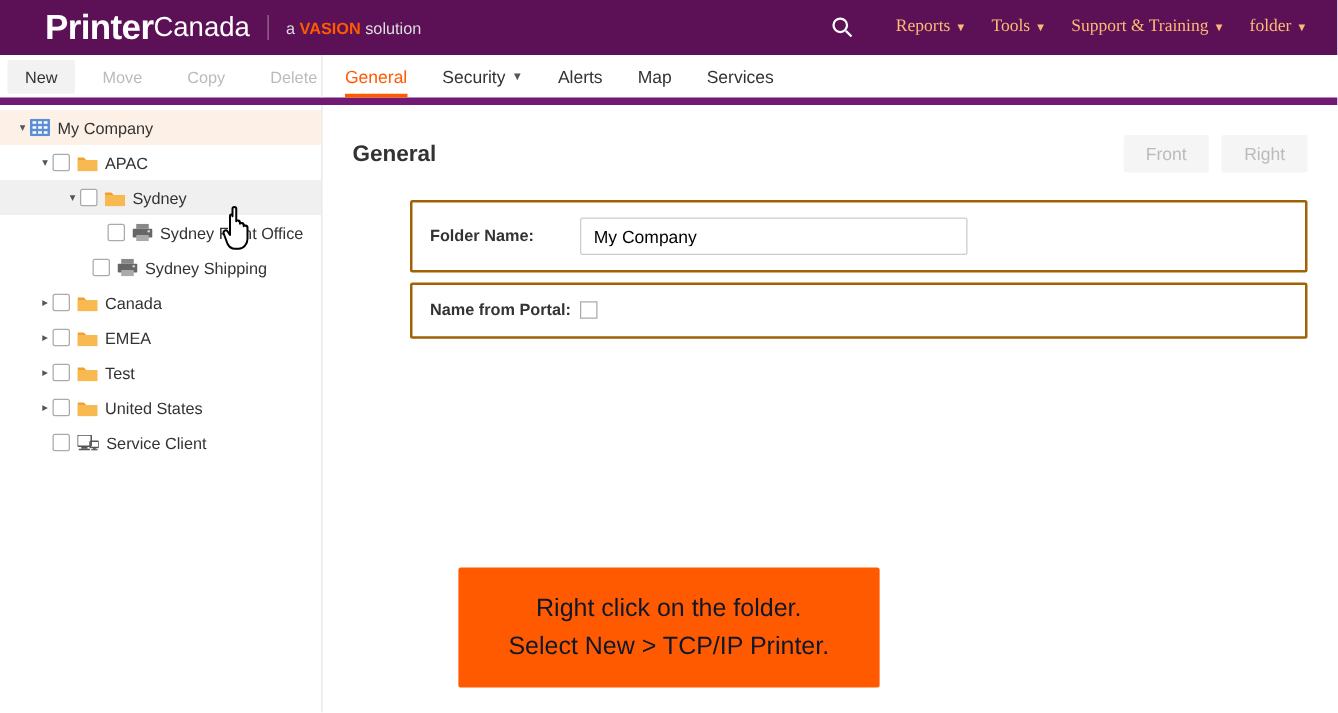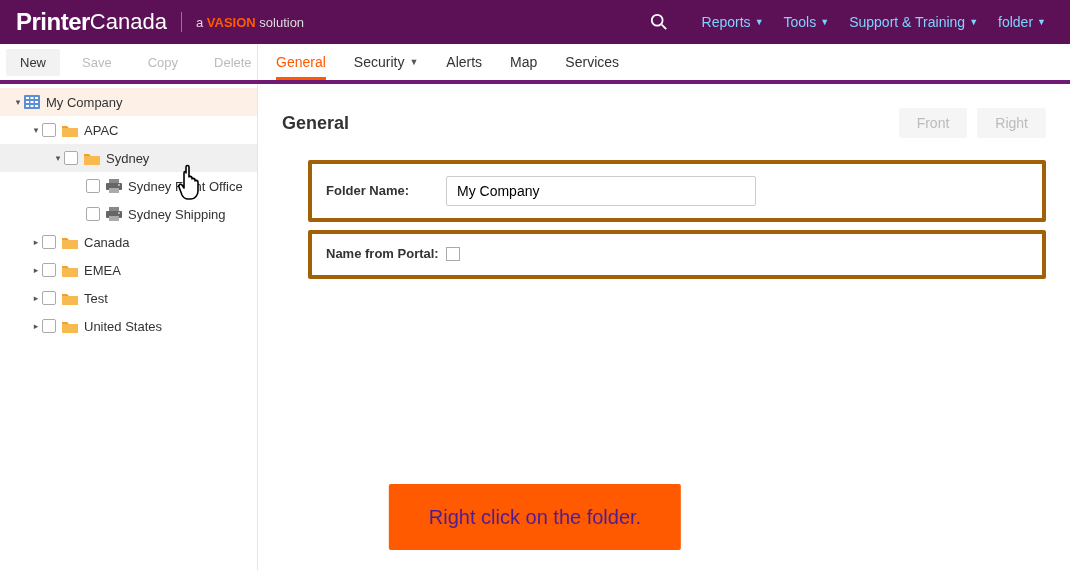--- a/index.html
+++ b/index.html
@@ -15,24 +15,25 @@
   
   .header {
     height: 44px;
     background: #5c1157;
     display: flex;
     align-items: center;
     padding: 0 16px;
     color: #fff;
   }
   .logo-printer {
-    font-size: 24px;
+    font-size: 28px;
     font-weight: 700;
     font-family: Arial, Helvetica, sans-serif;
     letter-spacing: -0.5px;
+    margin-left: 20px;
   }
   .logo-logic {
     font-size: 22px;
     font-weight: 300;
     font-family: Arial, Helvetica, sans-serif;
   }
   .logo-divider {
     width: 1px;
     height: 20px;
     background: rgba(255,255,255,0.4);
@@ -47,38 +48,39 @@
     color: #ff5a00;
     font-weight: 600;
   }
   .header-spacer { flex: 1; }
   .search-icon {
     width: 18px; height: 18px;
     margin-right: 22px;
     cursor: pointer;
   }
   .nav-item {
-    color: #7dd3fc;
+    color: #fdba74;
     font-size: 14px;
     margin-left: 12px;
     margin-right: 8px;
     cursor: pointer;
     display: flex;
     align-items: center;
     gap: 4px;
+    font-family: Liberation Serif, serif;
   }
   .caret-down {
     font-size: 9px;
   }
   
   .toolbar {
     height: 40px;
     display: flex;
     align-items: center;
-    border-bottom: 4px solid #701a75;
+    border-bottom: 6px solid #701a75;
   }
   .sidebar-toolbar {
     width: 258px;
     display: flex;
     align-items: center;
     padding: 6px 6px;
     gap: 8px;
     border-right: 1px solid #e5e5e5;
     height: 100%;
   }
@@ -211,27 +213,27 @@
     background: #f5f5f5;
     border: none;
     padding: 7px 18px;
     font-size: 14px;
     border-radius: 2px;
     color: #bbb;
     margin-left: 10px;
     cursor: default;
   }
   .form-group {
-    border: 4px solid #a16207;
+    border: 2px solid #a16207;
     border-radius: 2px;
     padding: 12px 14px;
     display: flex;
     align-items: center;
     margin-bottom: 8px;
-    margin-left: 26px;
+    margin-left: 46px;
   }
   .form-label {
     width: 120px;
     font-size: 13px;
     font-weight: 700;
     color: #333;
     line-height: 1.3;
   }
   .form-input {
     width: 310px;
@@ -246,21 +248,21 @@
     background: #fff;
     display: inline-block;
   }
   
   .instruction {
     position: absolute;
     left: 50%;
     transform: translateX(-50%);
     bottom: 20px;
     background: #ff5a00;
-    color: #4c1d95;
+    color: #0f172a;
     padding: 18px 40px;
     font-size: 20px;
     text-align: center;
     line-height: 1.5;
     border-radius: 2px;
     margin-top: 26px;
   }
   
   .cursor-hand {
     position: absolute;
@@ -336,21 +338,21 @@
     </span>
   <span class="nav-item">
       <span>folder</span>
       <span class="caret-down">▼</span>
     </span>
 </div>
 
 <div class="toolbar">
   <div class="sidebar-toolbar">
     <button class="tb-btn">New</button>
-    <button class="tb-btn disabled">Save</button>
+    <button class="tb-btn disabled">Move</button>
     <button class="tb-btn disabled">Copy</button>
     <button class="tb-btn disabled">Delete</button>
   </div>
   <div class="tabs">
     <div class="tab active">General</div>
     <div class="tab">
         <span>Security</span>
         <span class="dd">▼</span>
       </div>
     <div class="tab">Alerts</div>
@@ -393,21 +395,21 @@
 
     <div class="tree-row" style="padding-left:12px;">
       <span class="dotline" style="width:74px;display:inline-block;"></span>
       <span class="chk"></span>
       <span class="printer-icon"><svg width="16" height="14">
             <use href="#printer-svg"></use>
           </svg></span>
       <span class="label" style="white-space:nowrap;overflow:hidden;text-overflow:clip;max-width:120px;">Sydney Front Office</span>
     </div>
 
-    <div class="tree-row" style="padding-left:12px;">
+    <div class="tree-row" style="">
       <span class="dotline" style="width:74px;display:inline-block;"></span>
       <span class="chk"></span>
       <span class="printer-icon"><svg width="16" height="14">
             <use href="#printer-svg"></use>
           </svg></span>
       <span class="label">Sydney Shipping</span>
     </div>
 
     <div class="tree-row" style="padding-left:12px;">
       <span class="dotline" style="width:18px;display:inline-block;"></span>
@@ -442,20 +444,29 @@
     <div class="tree-row" style="padding-left:12px;">
       <span class="dotline" style="width:18px;display:inline-block;"></span>
       <span class="exp">▸</span>
       <span class="chk"></span>
       <span class="folder-icon"><svg width="16" height="13">
             <use href="#folder-svg"></use>
           </svg></span>
       <span class="label">United States</span>
     </div>
 
+    <div class="tree-row" style="padding-left:12px;">
+      <span class="dotline" style="width:18px;display:inline-block;"></span>
+      <span class="exp blank">▸</span>
+      <span class="chk"></span>
+      <span class="client-icon"><svg width="17" height="13">
+            <use href="#client-svg"></use>
+          </svg></span>
+      <span class="label">Service Client</span>
+    </div>
 
   </div>
 
   <div class="content">
     <div class="panel-header">
       <div class="panel-title">General</div>
       <div class="panel-spacer"></div>
       <button class="panel-btn">Front</button>
       <button class="panel-btn">Right</button>
     </div>
@@ -467,19 +478,20 @@
 
     <div class="form-group">
       <div class="form-label">Name from Portal:</div>
       <span class="form-chk"></span>
     </div>
   </div>
 </div>
 
 <div class="instruction">
   <div>Right click on the folder.</div>
+  <div>Select New &gt; TCP/IP Printer.</div>
 </div>
 
 <div class="cursor-hand">
   <svg width="34" height="40" viewBox="0 0 34 40">
     <path d="M10 4 C10 2 13 2 13 4 L13 14 C13 13 16 13 16 15 L16 16 C16 15 19 15 19 17 L19 18 C19 17 22 17 22 19 L22 28 C22 32 19 36 15 36 L12 36 C9 36 7 34 6 32 L3 24 C2 22 5 20 6 22 L8 25 L8 10 C8 8 10 8 10 10 Z" fill="#fff" stroke="#000" stroke-width="1.6" stroke-linejoin="round"></path>
   </svg>
 </div>
 
 </body></html>

